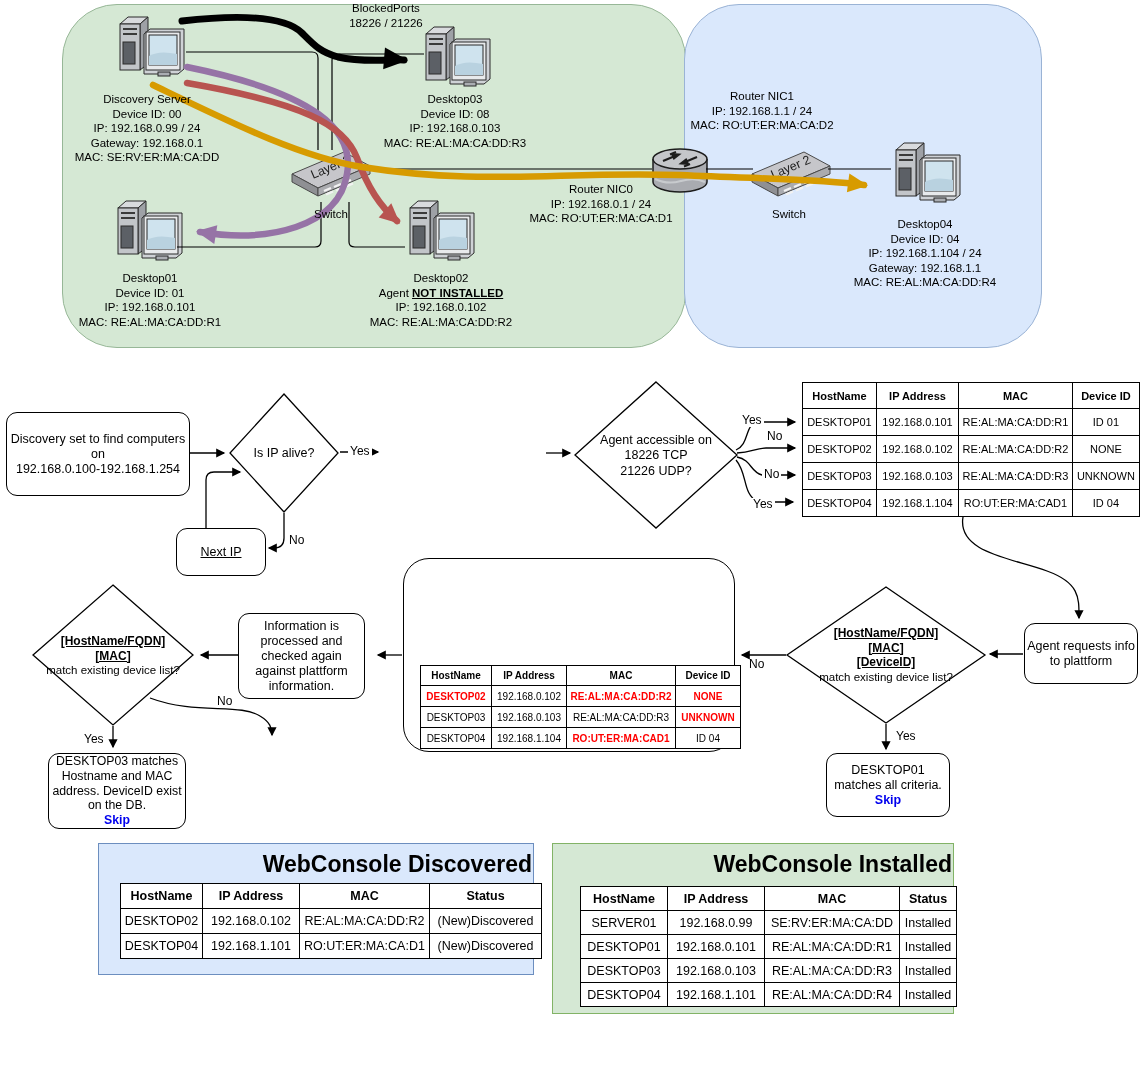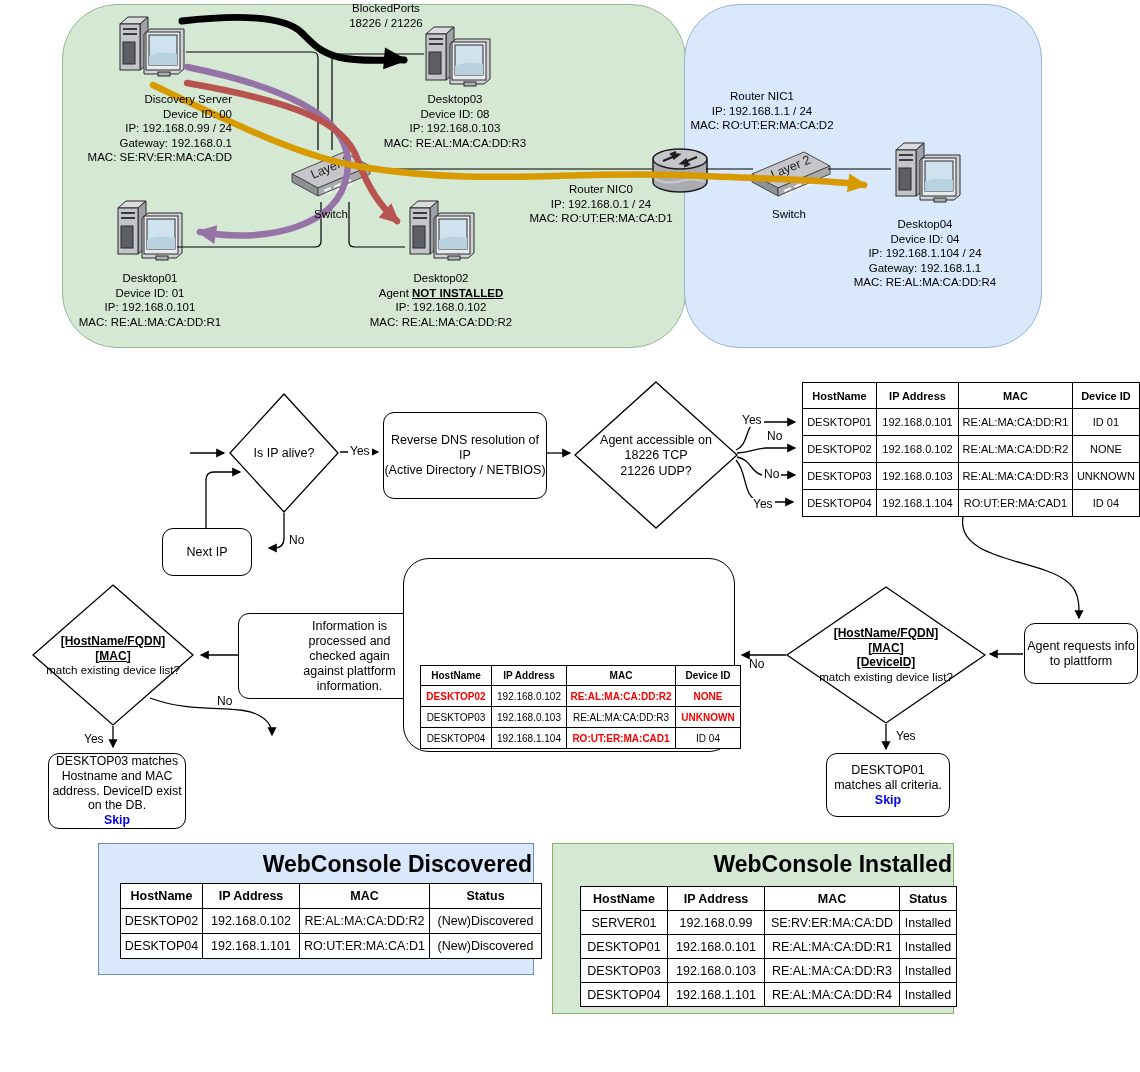--- a/index.html
+++ b/index.html
@@ -228,21 +228,21 @@
       <path d="M544,645 L574,622" fill="none"></path>
       <path d="M636,645 L606,622" fill="none"></path>
     </g>
   </svg>
 
   <div class="netlabel" style="left:330px;top:1px;width:112px;">
     <div>BlockedPorts</div>
     <div>18226 / 21226</div>
   </div>
 
-  <div class="netlabel" style="left:62px;top:92px;width:170px;text-align:right;">
+  <div class="netlabel" style="left:62px;top:92px;width:170px;">
     <div>Discovery Server</div>
     <div>Device ID: 00</div>
     <div>IP: 192.168.0.99 / 24</div>
     <div>Gateway: 192.168.0.1</div>
     <div>MAC: SE:RV:ER:MA:CA:DD</div>
   </div>
 
   <div class="netlabel" style="left:370px;top:92px;width:170px;">
     <div>Desktop03</div>
     <div>Device ID: 08</div>
@@ -280,32 +280,32 @@
 
   <div class="netlabel" style="left:677px;top:89px;width:170px;">
     <div>Router NIC1</div>
     <div>IP: 192.168.1.1 / 24</div>
     <div>MAC: RO:UT:ER:MA:CA:D2</div>
   </div>
 
   <div class="netlabel" style="left:296px;top:207px;width:70px;">Switch</div>
   <div class="netlabel" style="left:754px;top:207px;width:70px;">Switch</div>
 
+  <div class="box" style="left:6px;top:412px;width:182px;height:82px;">
+    <div>Discovery set to find computers</div>
+    <div>on</div>
+    <div>192.168.0.100-192.168.1.254</div>
+  </div>
 
   <div class="dtext" style="left:234px;top:446px;width:100px;font-size:12.5px;">Is IP alive?</div>
 
-  <div class="box" style="left:162px;top:528px;width:88px;height:46px;">
+  <div class="box" style="left:176px;top:528px;width:88px;height:46px;text-decoration:underline;">
     <div>Next IP</div>
   </div>
 
-  <div class="box" style="left:383px;top:412px;width:162px;height:85px;">
-    <div>Reverse DNS resolution of</div>
-    <div>IP</div>
-    <div>(Active Directory / NETBIOS)</div>
-  </div>
 
   <div class="dtext" style="left:586px;top:433px;width:140px;font-size:12.5px;">
     <div>Agent accessible on</div>
     <div>18226 TCP</div>
     <div>21226 UDP?</div>
   </div>
 
   <div class="box" style="left:1024px;top:623px;width:112px;height:59px;">
     <div>Agent requests info</div>
     <div>to plattform</div>
@@ -317,21 +317,21 @@
     <div class="b">[DeviceID]</div>
     <div style="font-size:11.5px">match existing device list?</div>
   </div>
 
   <div class="dtext" style="left:23px;top:634px;width:180px;">
     <div class="b">[HostName/FQDN]</div>
     <div class="b">[MAC]</div>
     <div style="font-size:11.5px">match existing device list?</div>
   </div>
 
-  <div class="box" style="left:238px;top:613px;width:125px;height:84px;padding-left:48px;">
+  <div class="box" style="left:238px;top:613px;width:125px;height:84px;">
     <div>Information is</div>
     <div>processed and</div>
     <div>checked again</div>
     <div>against plattform</div>
     <div>information.</div>
   </div>
 
   <div class="box" style="left:826px;top:753px;width:122px;height:62px;">
     <div>DESKTOP01</div>
     <div>matches all criteria.</div>

